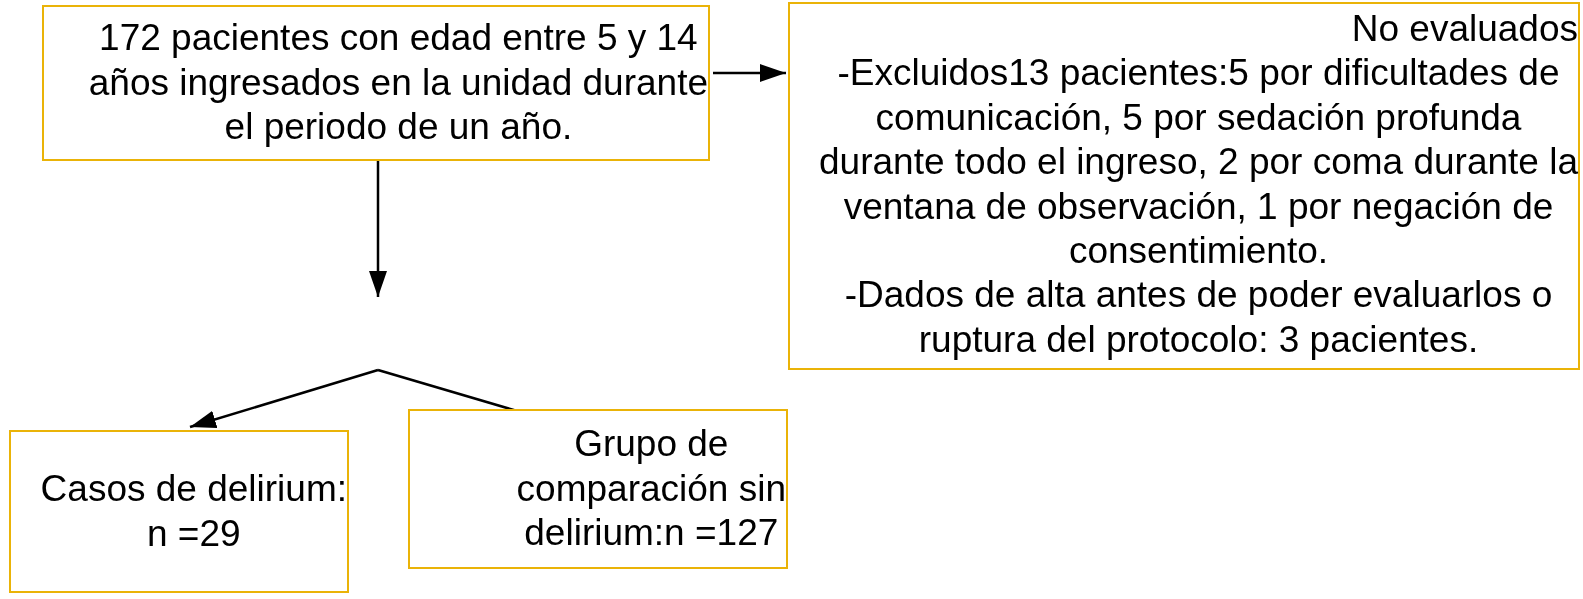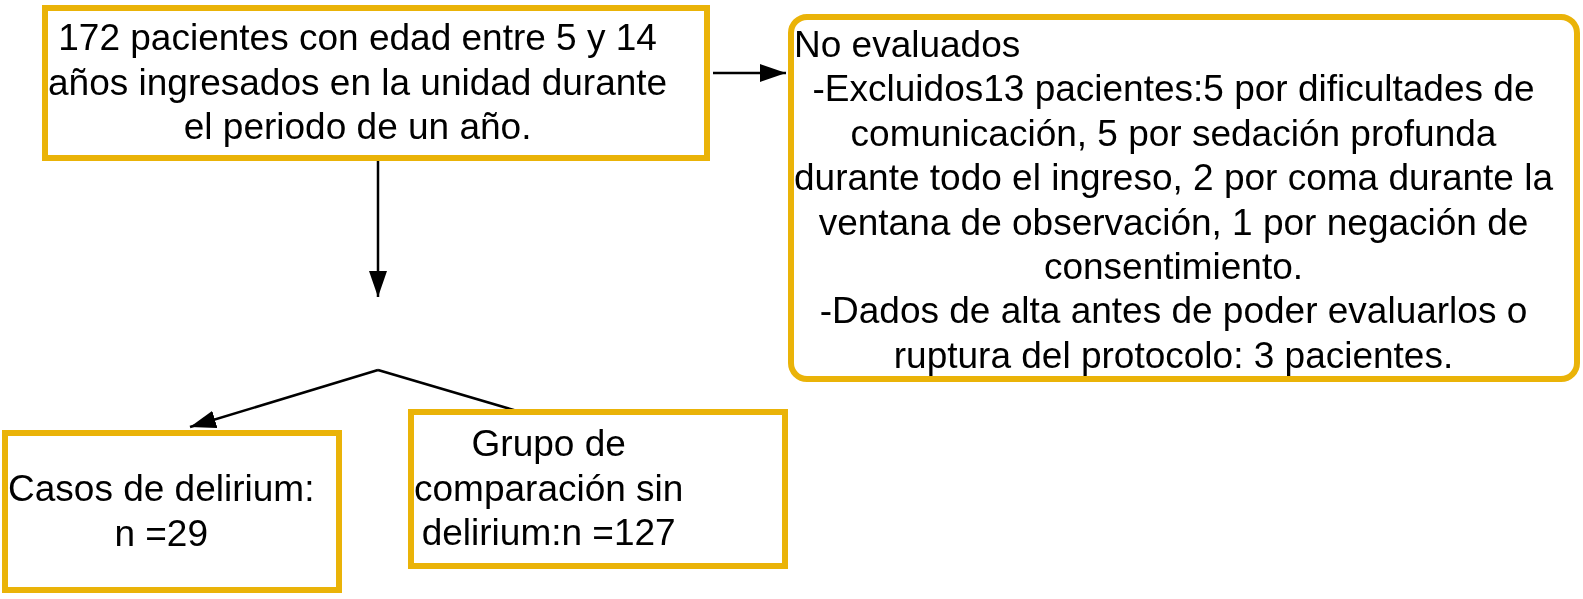--- a/index.html
+++ b/index.html
@@ -17,39 +17,39 @@
   }
   .arrows {
     position: absolute;
     left: 0; top: 0;
     width: 1583px;
     height: 599px;
     pointer-events: none;
   }
   .box {
     position: absolute;
-    border: 6px solid #eab308;
+    border: 2px solid #eab308;
     background: #ffffff;
     display: flex;
     flex-direction: column;
-    align-items: flex-start;
+    align-items: flex-end;
     justify-content: center;
     text-align: center;
     font-size: 37px;
     line-height: 1.2;
   }
   .box-text {
     white-space: pre-line;
     text-align: center;
   }
   
   .box-source       { left: 42px;  top: 5px;   width: 668px; height: 156px; }
-  .box-notevaluated { left: 788px; top: 14px;   width: 792px; height: 368px; justify-content: flex-start; padding-top: 3px; border-radius: 19px; }
+  .box-notevaluated { left: 788px; top: 2px;   width: 792px; height: 368px; justify-content: flex-start; padding-top: 3px; }
   .box-included     { left: 29px;  top: 299px; width: 711px; height: 71px; }
-  .box-delirium     { left: 2px;   top: 430px; width: 340px; height: 163px; }
+  .box-delirium     { left: 9px;   top: 430px; width: 340px; height: 163px; }
   .box-comparison   { left: 408px; top: 409px; width: 380px; height: 160px; }
 </style>
 </head>
 <body>
 
 <div class="canvas">
 
   <svg class="arrows" viewBox="0 0 1583 599" xmlns="http://www.w3.org/2000/svg">
     <defs>
       <marker id="arrowhead" viewBox="0 0 26 18" markerWidth="26" markerHeight="18" refX="26" refY="9" orient="auto" markerUnits="userSpaceOnUse">

